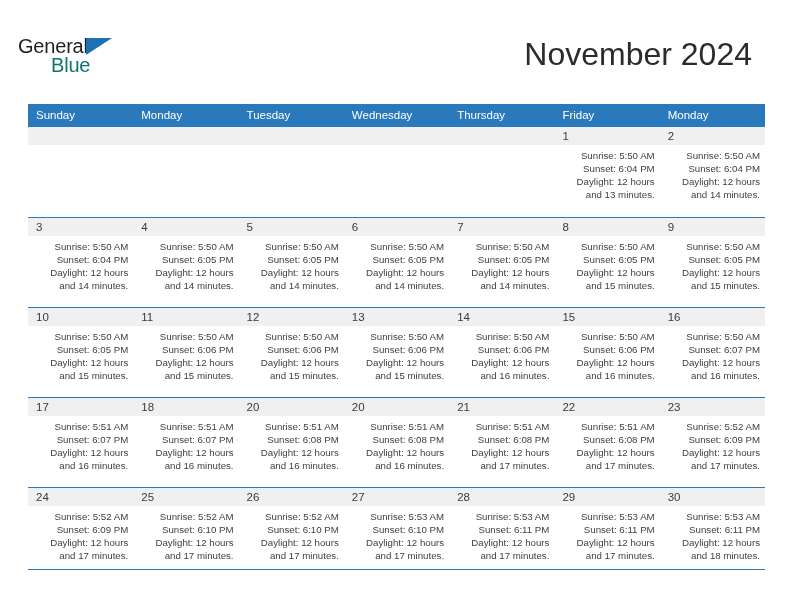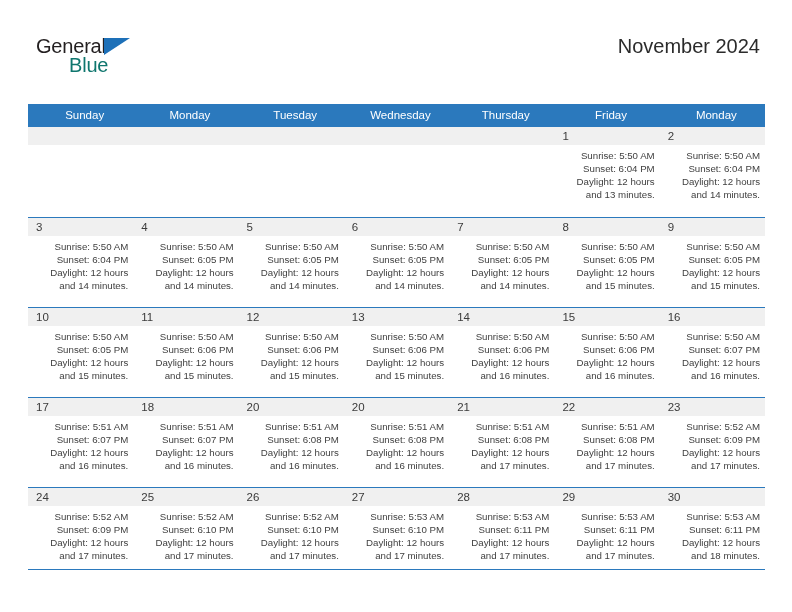--- a/index.html
+++ b/index.html
@@ -25,21 +25,21 @@
   .header {
     position: absolute;
     left: 0;
     top: 0;
     width: 792px;
     height: 100px;
   }
 
   .logo {
     position: absolute;
-    left: 36px;
+    left: 18px;
     top: 36px;
     width: 160px;
     height: 48px;
   }
   .logo-general {
     position: absolute;
     left: 0;
     top: 0;
     font-size: 20px;
     color: #231f20;
@@ -67,25 +67,25 @@
     font-family: "Liberation Sans", sans-serif;
   }
 
   .title-block {
     position: absolute;
     right: 32px;
     top: 30px;
     text-align: right;
   }
   .cal-title {
-    font-size: 20px;
+    font-size: 32px;
     color: #2b2b2b;
     line-height: 32px;
     font-weight: normal;
-    margin: 0;
+    margin: 8px;
     letter-spacing: 0px;
   }
   .cal-subtitle {
     font-size: 14.5px;
     color: #2b2b2b;
     line-height: 20px;
     margin: 6px 0 0 0;
     font-weight: normal;
   }
 
@@ -98,21 +98,21 @@
     border-collapse: collapse;
     table-layout: fixed;
   }
   .calendar col { width: 105.28px; }
 
   .calendar thead th {
     background: #2b79bd;
     color: #ffffff;
     font-size: 11.5px;
     font-weight: normal;
-    text-align: center;
+    text-align: left;
     padding: 5px 0 5px 8px;
     height: 21px;
     line-height: 13px;
     border: none;
   }
 
   .calendar tbody td {
     vertical-align: top;
     height: 90px;
     padding: 0;

